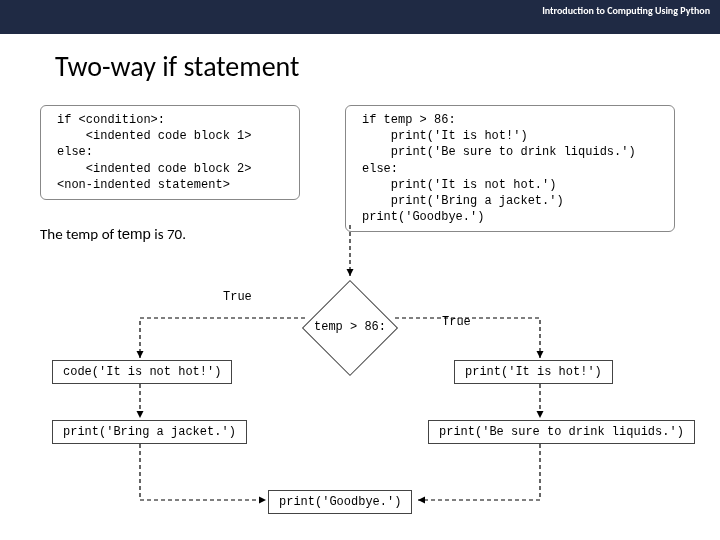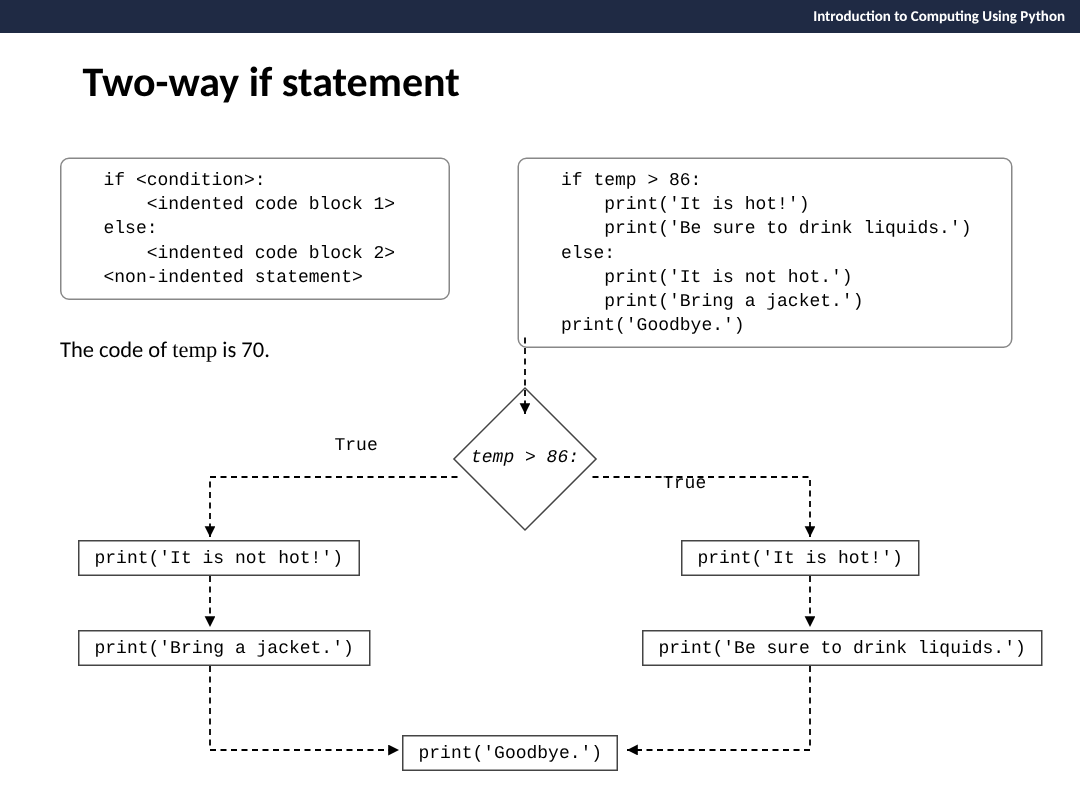--- a/index.html
+++ b/index.html
@@ -4,64 +4,64 @@
 <style>
   * { box-sizing: border-box; margin: 0; padding: 0; }
   body {
     width: 720px; height: 540px;
     font-family: Calibri, Arial, sans-serif;
     background: #fff;
     position: relative;
     overflow: hidden;
   }
   .topbar {
-    width: 100%; height: 22px;
+    width: 100%; height: 34px;
     background: #1f2a44;
     color: #fff;
     font-size: 10px;
     text-align: right;
     padding: 4px 10px 0 0;
     font-weight: bold;
   }
   .title {
     font-size: 28px;
-    font-weight: bold;
+    font-weight: normal;
     color: #000;
     margin: 15px 12px 18px 55px;
   }
   .codebox {
     position: absolute;
     border: 1px solid #888;
     border-radius: 6px;
     background: #fff;
-    padding: 6px 28px;
+    padding: 6px 16px;
     font-family: "Courier New", monospace;
     font-size: 12px;
     line-height: 1.35;
     white-space: pre;
   }
   .templabel {
     position: absolute;
     font-size: 15px;
     font-family: Calibri, Arial, sans-serif;
   }
-  .mono { font-family: Liberation Serif, serif; }
+  .mono { font-family: Liberation Sans, sans-serif; }
   .flowbox {
     position: absolute;
     border: 1px solid #444;
     background: #fff;
     font-family: "Courier New", monospace;
     font-size: 12px;
     padding: 4px 10px;
     text-align: center;
   }
   .diamond {
     position: absolute;
     width: 96px; height: 96px;
-    left: 302px; top: 258px; font-style: italic;
+    left: 302px; top: 280px;
   }
   .diamond-shape {
     width: 68px; height: 68px;
     border: 1px solid #444;
     transform: rotate(45deg);
     position: absolute;
     left: 14px; top: 14px;
     background: #fff;
   }
   .diamond-label {
@@ -101,32 +101,32 @@
 
 <div class="codebox" style="left:345px; top:105px; width:330px;">if temp &gt; 86:
     print('It is hot!')
     print('Be sure to drink liquids.')
 else:
     print('It is not hot.')
     print('Bring a jacket.')
 print('Goodbye.')</div>
 
 <div class="templabel" style="left:40px; top:225px;">
-  <span>The code of </span><span class="mono">temp</span><span> is 70.</span>
+  <span>The temp of </span><span class="mono">temp</span><span> is 70.</span>
 </div>
 
 <div class="diamond">
   <div class="diamond-shape"></div>
   <div class="diamond-label">temp &gt; 86:</div>
 </div>
 
 <div class="branchlabel" style="left:223px; top:290px;">True</div>
 <div class="branchlabel" style="left:442px; top:290px;margin-top:25px;">True</div>
 
-<div class="flowbox" style="left:52px; top:360px;">print('It is not hot!')</div>
+<div class="flowbox" style="left:52px; top:360px;">code('It is not hot!')</div>
 <div class="flowbox" style="left:52px; top:420px;">print('Bring a jacket.')</div>
 <div class="flowbox" style="left:454px; top:360px;">print('It is hot!')</div>
 <div class="flowbox" style="left:428px; top:420px;">print('Be sure to drink liquids.')</div>
 <div class="flowbox" style="left:268px; top:490px;">print('Goodbye.')</div>
 
 <svg class="arrows">
   <defs>
     <marker id="ah" markerWidth="8" markerHeight="8" refX="6" refY="3" orient="auto">
       <path d="M0,0 L6,3 L0,6 Z" fill="#000"></path>
     </marker>

